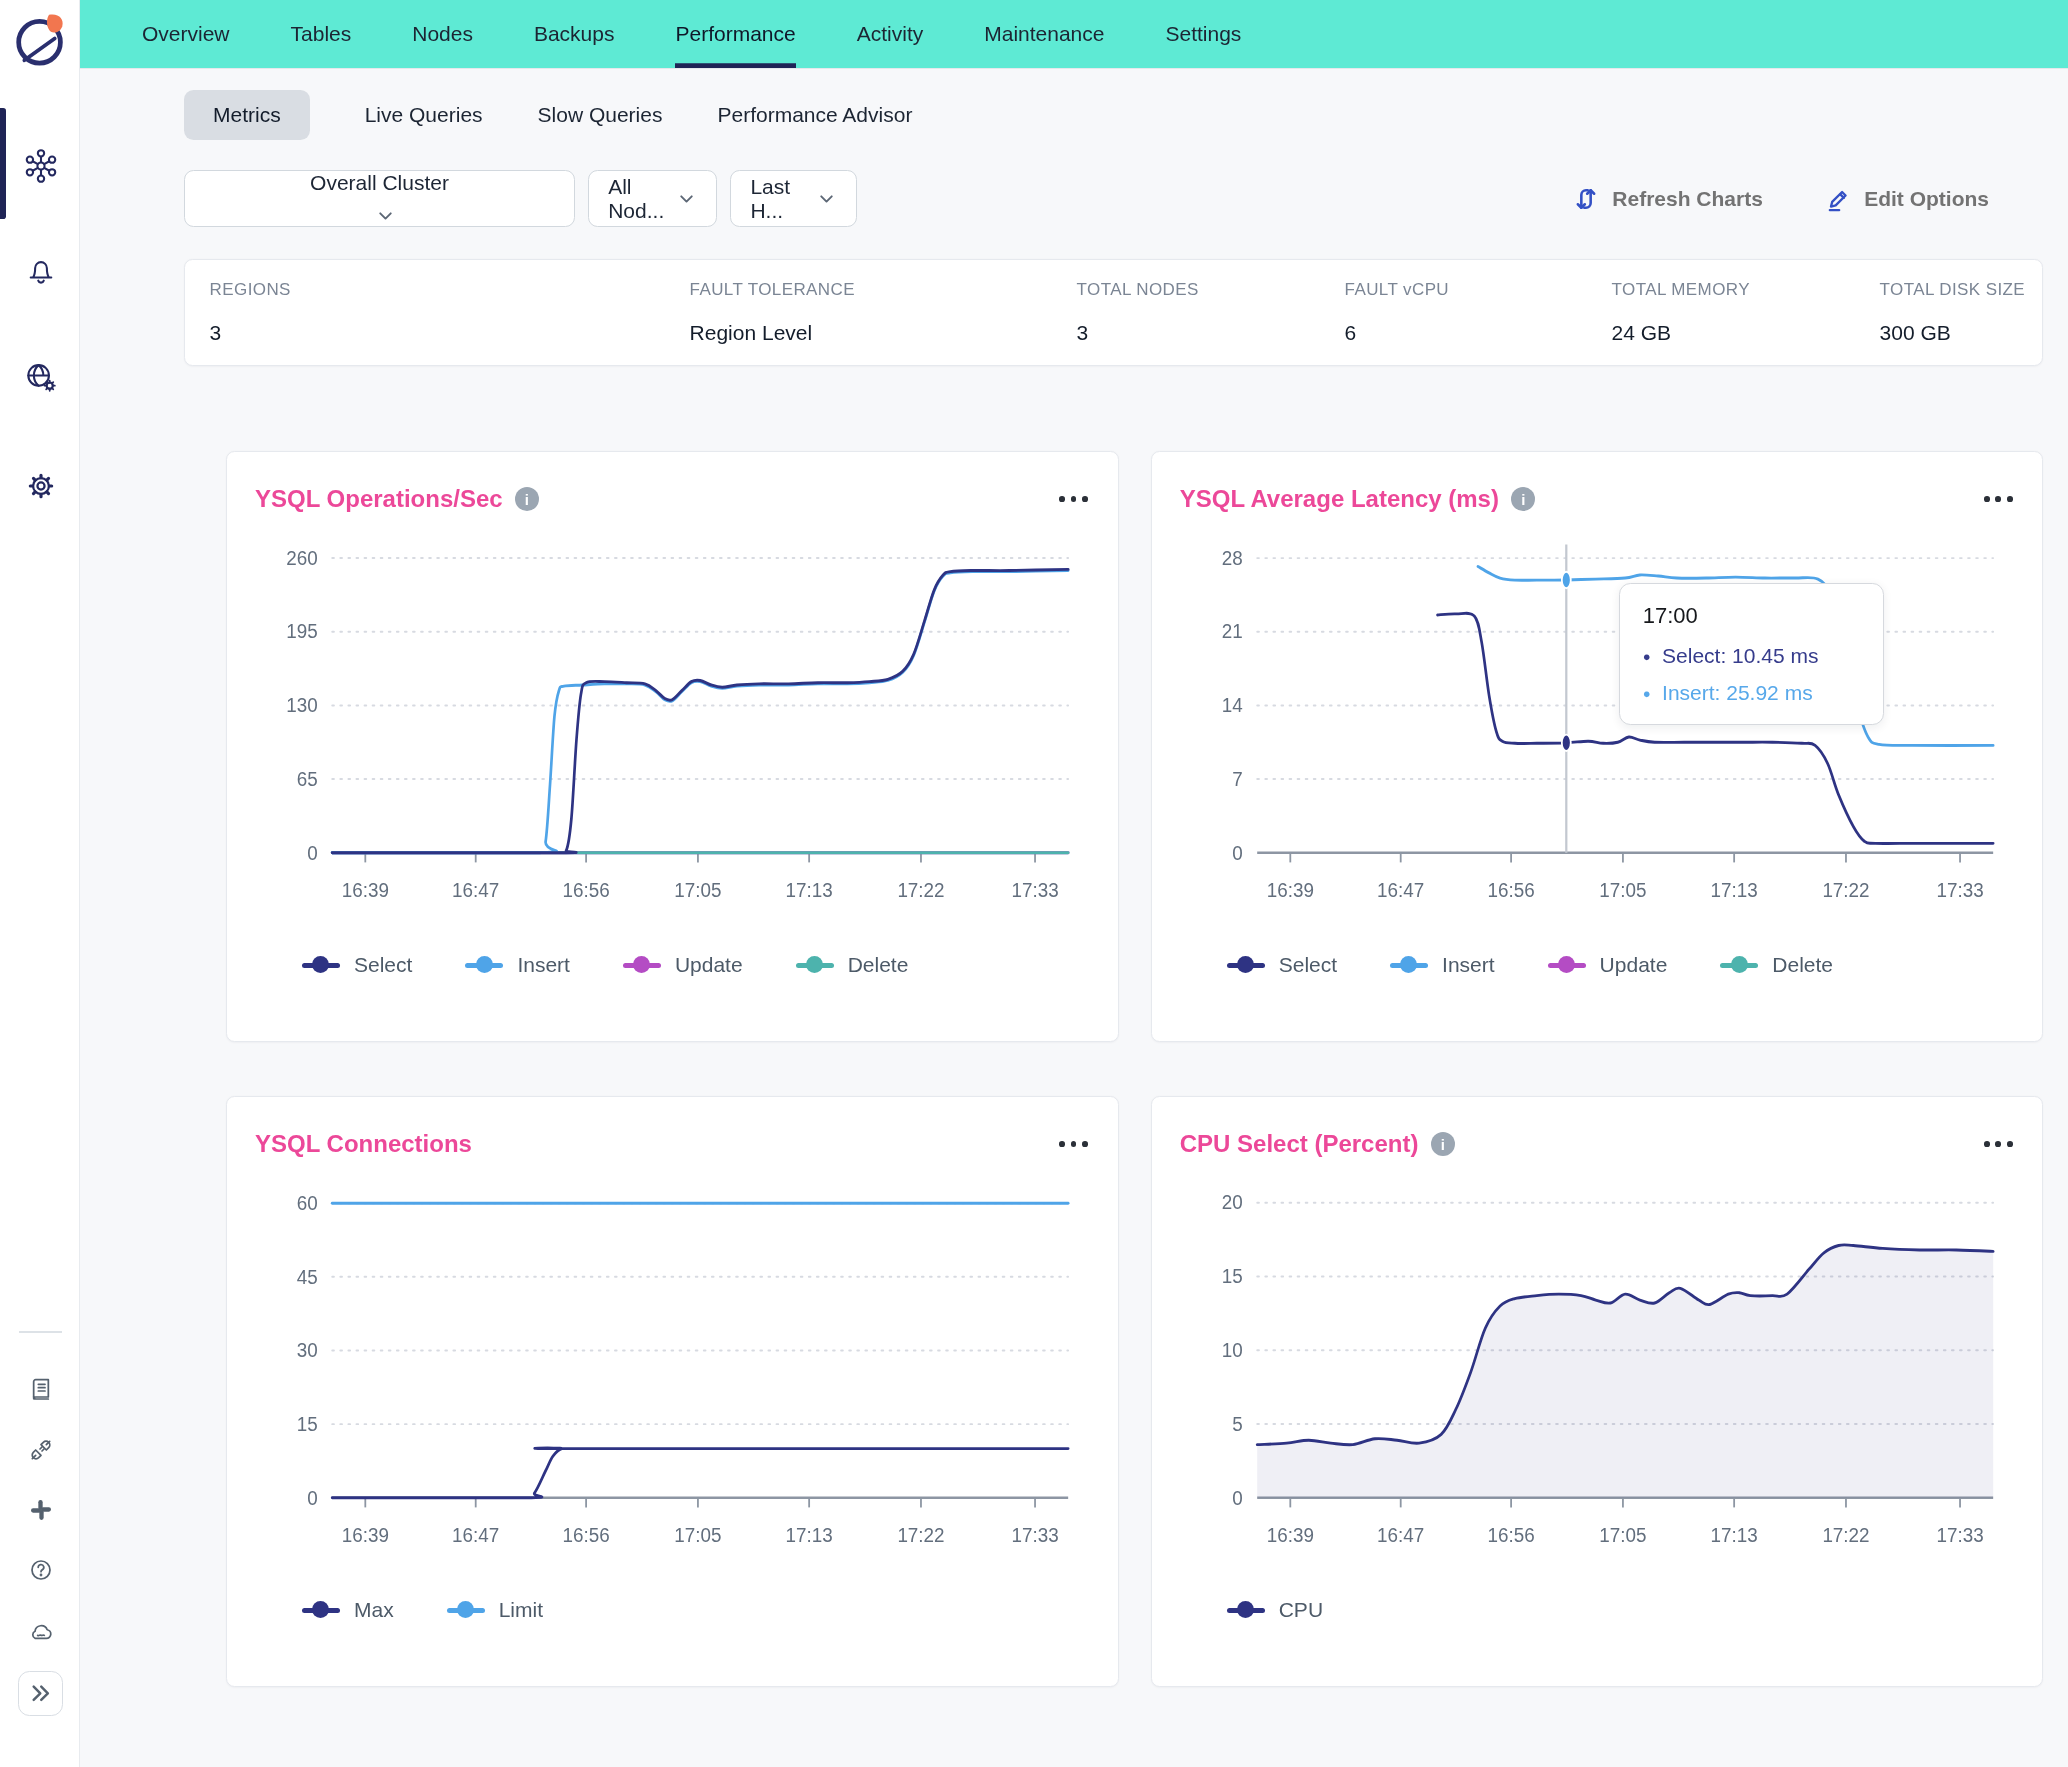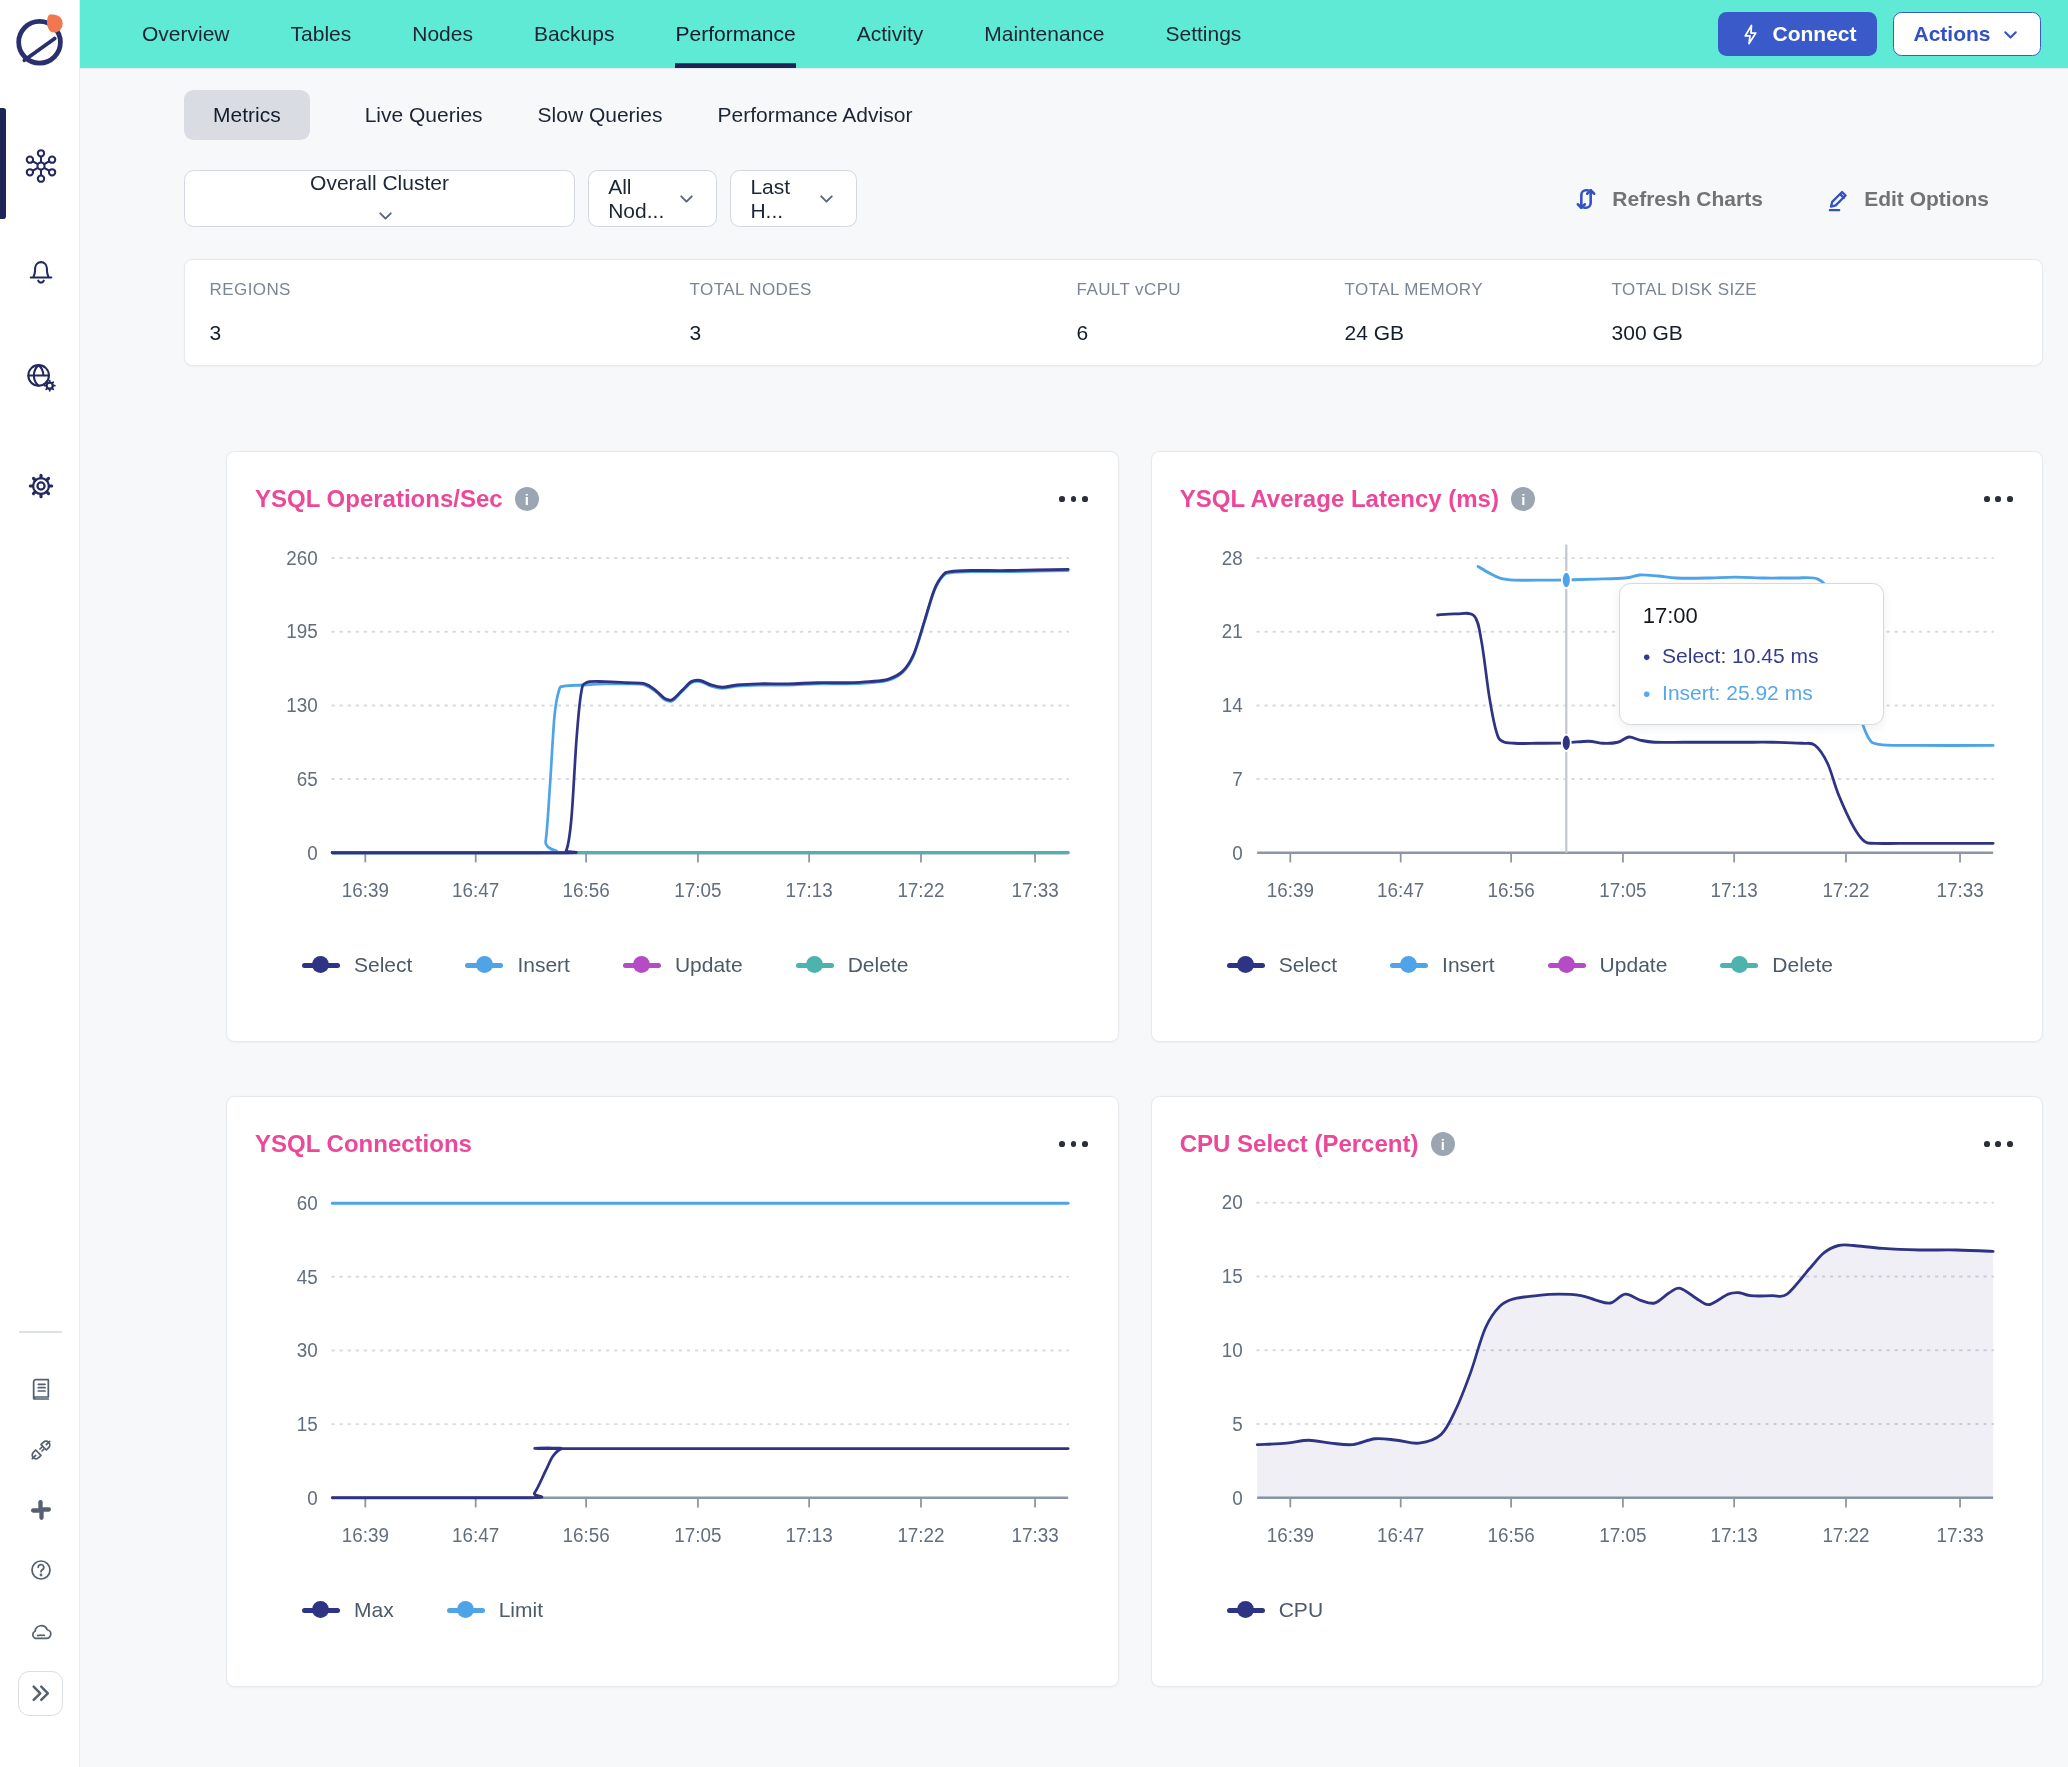--- a/index.html
+++ b/index.html
@@ -172,34 +172,20 @@
     <div class="tabs">
       <div class="tab">Overview</div>
       <div class="tab">Tables</div>
       <div class="tab">Nodes</div>
       <div class="tab">Backups</div>
       <div class="tab active">Performance</div>
       <div class="tab">Activity</div>
       <div class="tab">Maintenance</div>
       <div class="tab">Settings</div>
     </div>
-    <div class="nav-right">
-      <button class="btn-connect">
-        <svg viewBox="0 0 24 24" width="23" height="23" fill="none" stroke="#fff" stroke-width="1.8" stroke-linejoin="round">
-          <path d="M13 2.5 L6.5 13.5 H11.5 L10.5 21.5 L17.5 10.5 H12.5 Z"></path>
-        </svg>
-        <span>Connect</span>
-      </button>
-      <button class="btn-actions">
-        <span>Actions</span>
-        <svg viewBox="0 0 24 24" width="21" height="21" fill="none" stroke="#3350c5" stroke-width="2.4" stroke-linecap="round" stroke-linejoin="round">
-          <path d="M6 9.5l6 6 6-6"></path>
-        </svg>
-      </button>
-    </div>
   </div>
 
   <div class="subtabs">
     <div class="subtab pill">Metrics</div>
     <div class="subtab">Live Queries</div>
     <div class="subtab">Slow Queries</div>
     <div class="subtab">Performance Advisor</div>
   </div>
 
   <div class="filters">
@@ -239,20 +225,24 @@
         </svg>
         <span>Edit Options</span>
       </div>
     </div>
   </div>
 
   <div class="statsbar">
     <div class="stat">
       <span class="stat-label">REGIONS</span>
       <span class="stat-value">3</span>
+    </div>
+    <div class="stat">
+      <span class="stat-label">FAULT TOLERANCE</span>
+      <span class="stat-value">Region Level</span>
     </div>
     <div class="stat">
       <span class="stat-label">TOTAL NODES</span>
       <span class="stat-value">3</span>
     </div>
     <div class="stat">
       <span class="stat-label">FAULT vCPU</span>
       <span class="stat-value">6</span>
     </div>
     <div class="stat">

